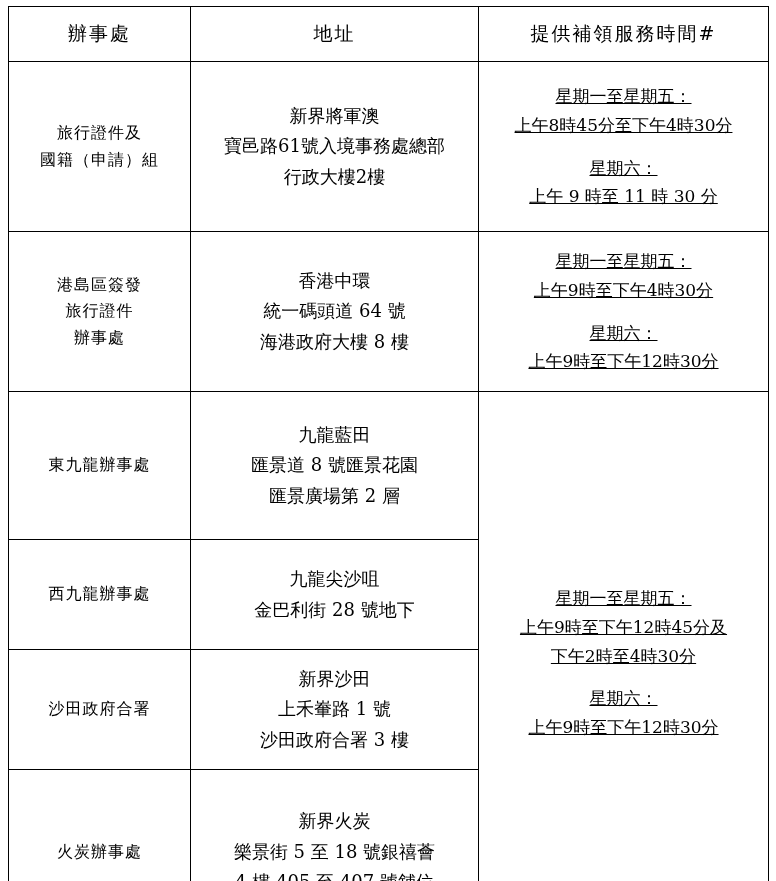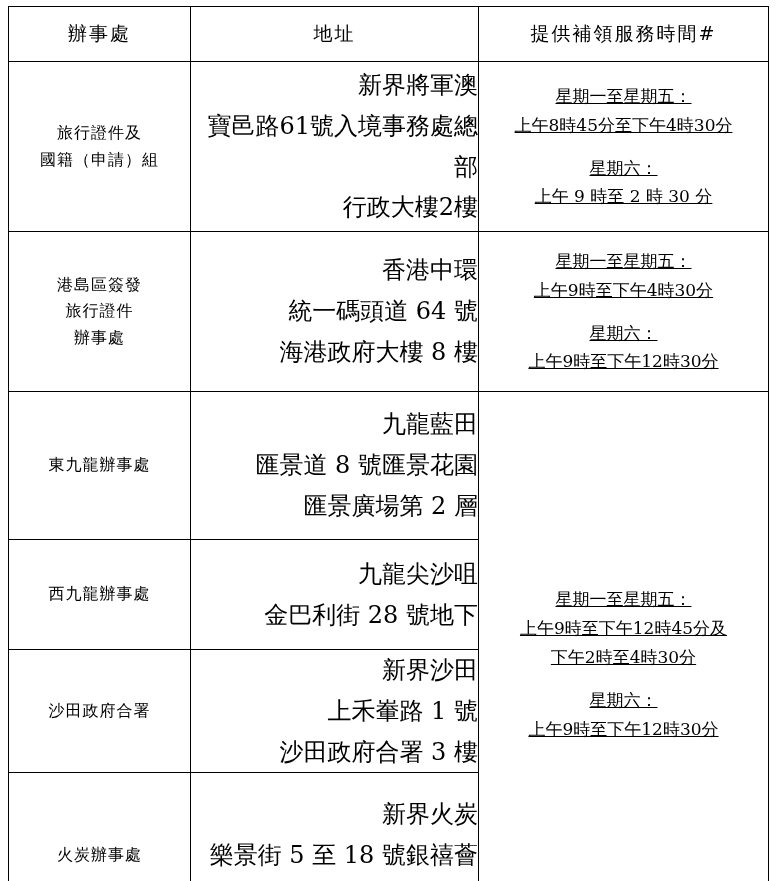--- a/index.html
+++ b/index.html
@@ -54,22 +54,22 @@
     font-size: 16px;
     line-height: 1.65;
     padding: 6px 6px;
   }
   td.office-cell .line {
     display: block;
     letter-spacing: 1px;
   }
 
   td.address-cell {
-    text-align: right;
-    font-size: 24px;
+    text-align: center;
+    font-size: 18px;
     line-height: 1.7;
     padding: 10px 10px 10px 14px;
   }
   td.address-cell .line {
     display: block;
   }
 
   td.hours-cell {
     text-align: center;
     font-size: 17px;
@@ -129,21 +129,21 @@
           <span class="line">寶邑路61號入境事務處總部</span>
           <span class="line">行政大樓2樓</span>
         </td>
         <td class="hours-cell">
           <span class="blk">
             <span class="line">星期一至星期五：</span>
             <span class="line">上午8時45分至下午4時30分</span>
           </span>
           <span class="blk">
             <span class="line">星期六：</span>
-            <span class="line">上午 9 時至 2 時 30 分</span>
+            <span class="line">上午 9 時至 11 時 30 分</span>
           </span>
         </td>
       </tr>
 
       <tr class="r2">
         <td class="office-cell">
           <span class="line">港島區簽發</span>
           <span class="line">旅行證件</span>
           <span class="line">辦事處</span>
         </td>

